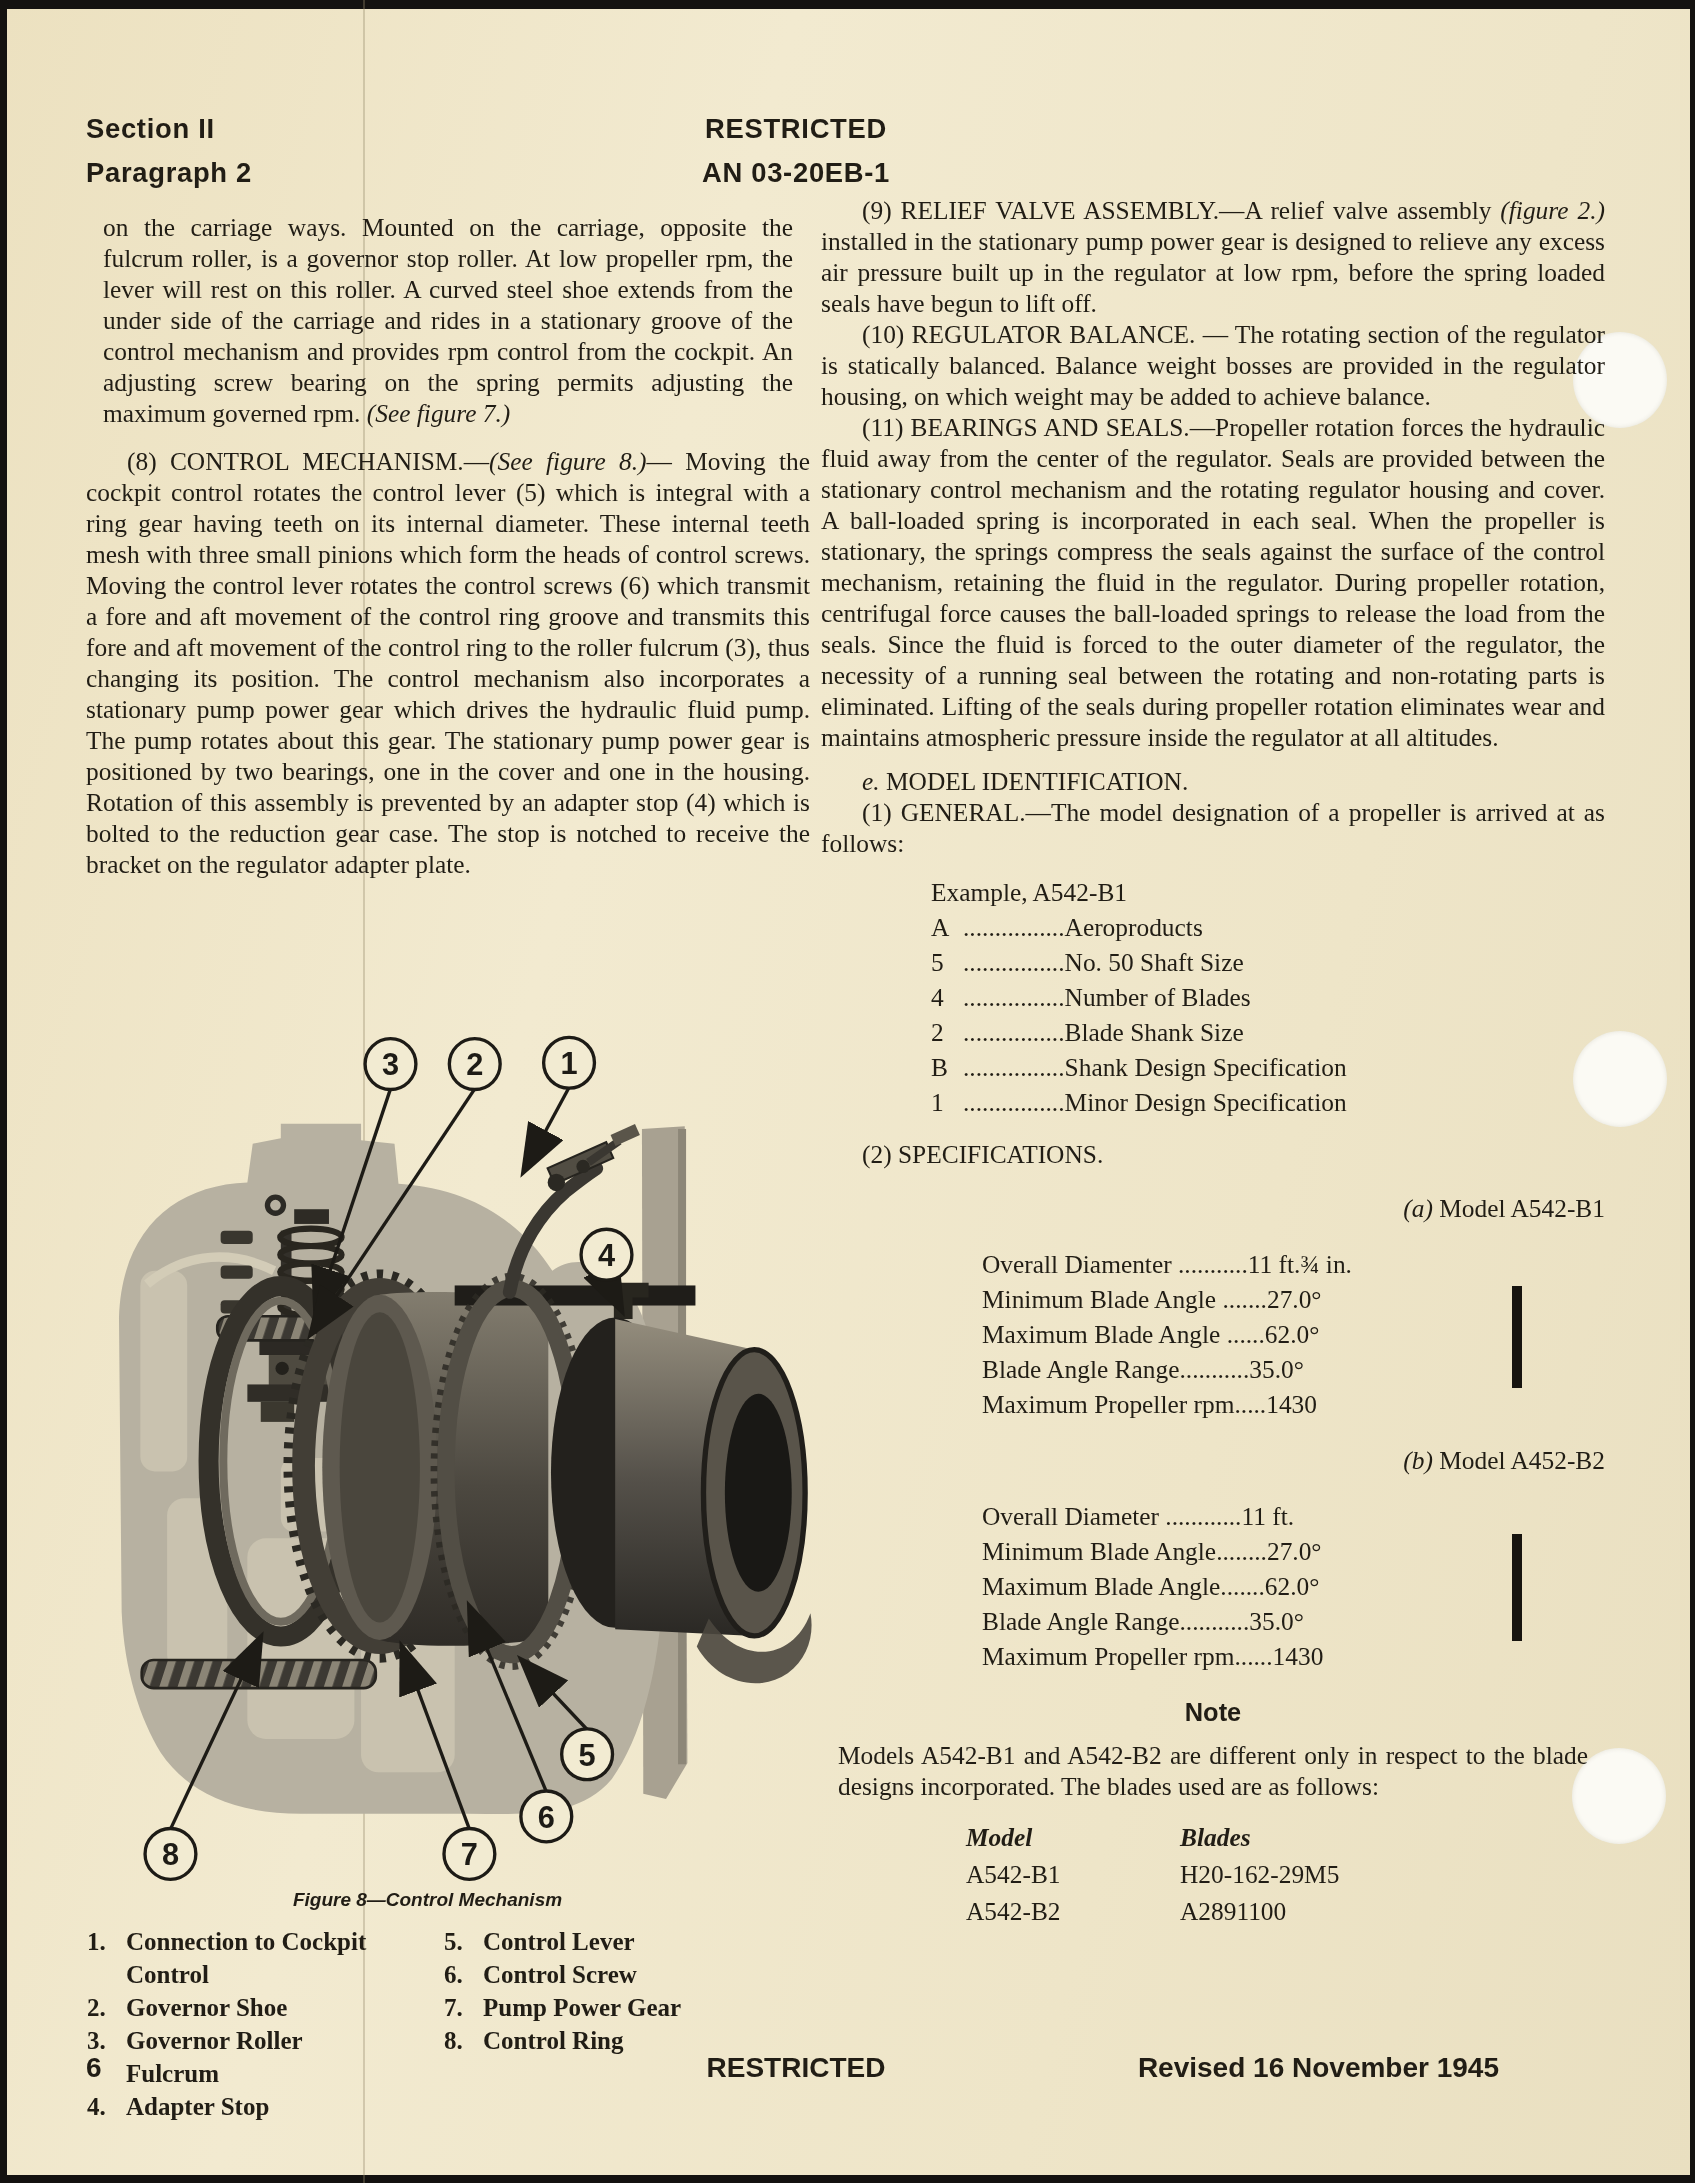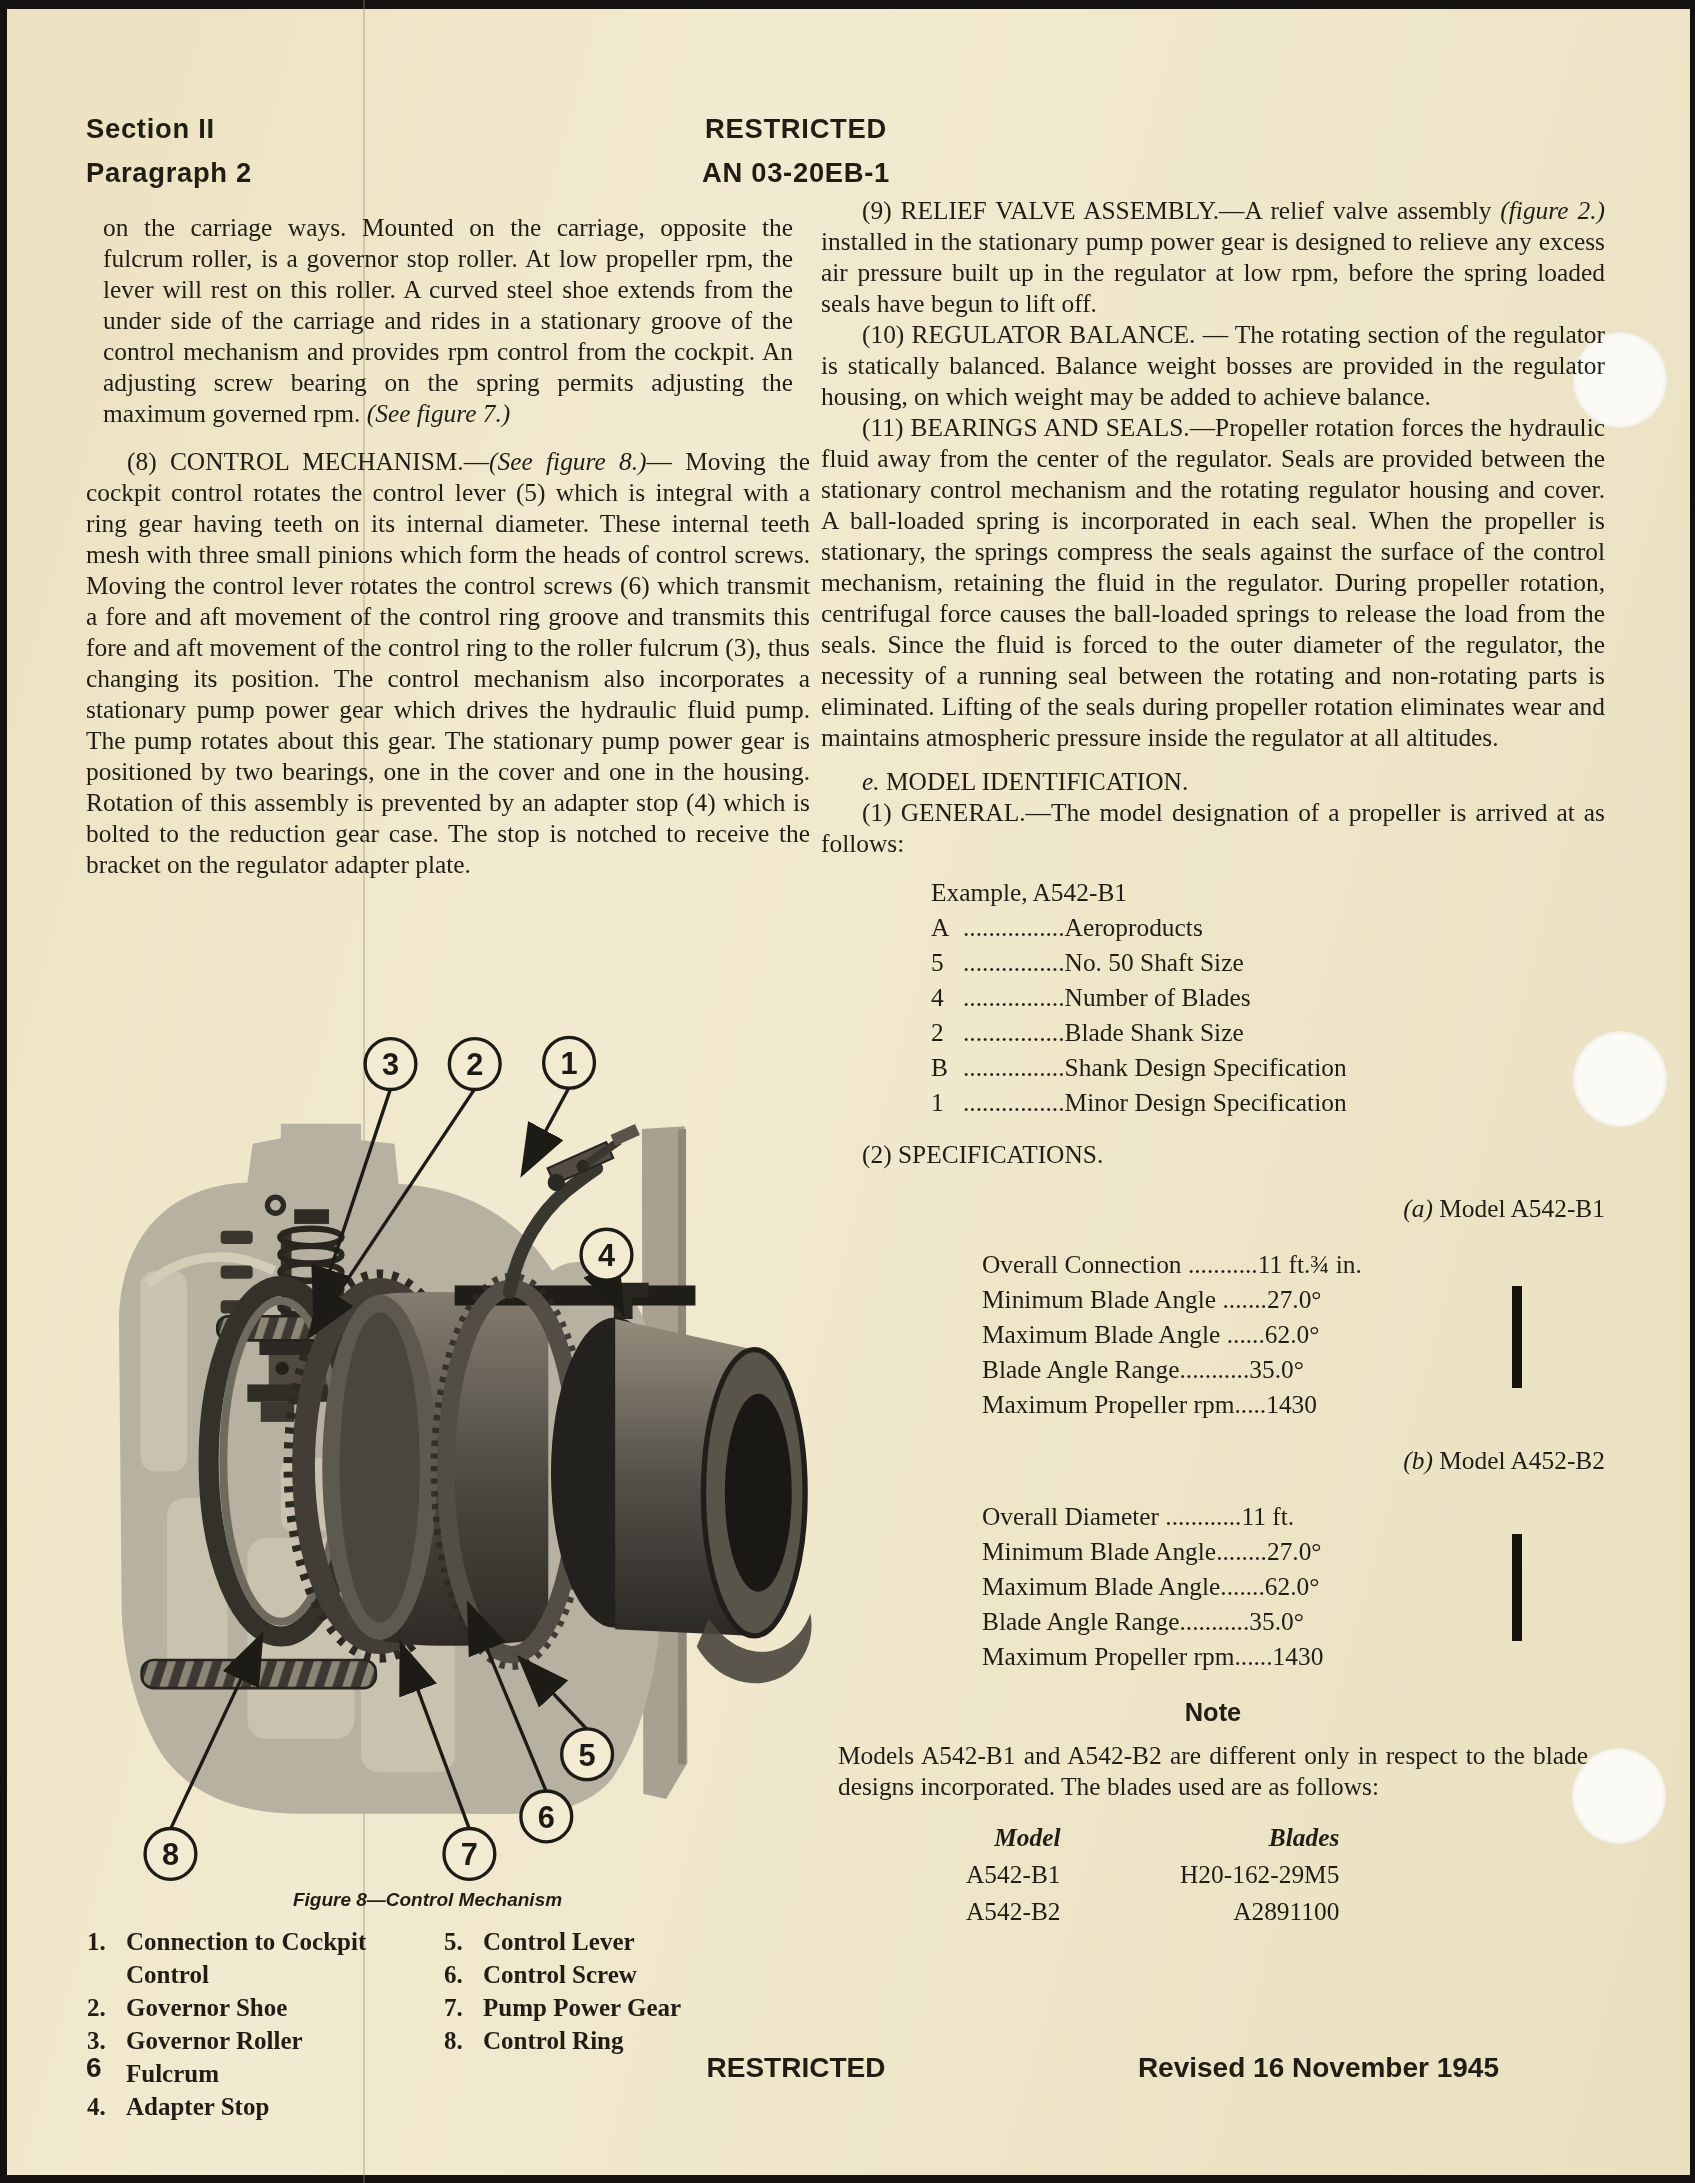--- a/index.html
+++ b/index.html
@@ -22,21 +22,21 @@
   .ex-row{white-space:nowrap;}
   .ex-code{display:inline-block;min-width:32px;}
   .spec-h{margin:19px 0 0 41px;text-align:left;}
   .model-h{margin:23px 0 0 110px;text-align:right;}
   .spec-list{position:relative;margin:23px 0 0 161px;line-height:35px;text-align:left;}
   .spec-row{white-space:nowrap;}
   .change-bar{position:absolute;left:530px;top:39px;width:10px;height:102px;background:#17140f;}
   .note-h{margin-top:23px;text-align:center;font-family:"Liberation Sans",sans-serif;
           font-weight:bold;font-size:25.4px;}
   .note-p{margin-top:12px;}
-  .btable{position:relative;margin-top:14.7px;height:117px;text-align:right;}
+  .btable{position:relative;margin-top:14.7px;height:117px;text-align:left;}
   .bt-col{position:absolute;top:0;line-height:37px;}
   .bt-c1{left:145px;}
   .bt-c2{left:359px;}
   .bt-head{font-style:italic;font-weight:bold;}
   .fig-caption{position:absolute;left:120px;top:1889px;width:615px;text-align:center;
        font-family:"Liberation Sans",sans-serif;font-weight:bold;font-style:italic;font-size:19px;}
   .legend{position:absolute;font-size:25px;line-height:33px;font-weight:600;}
   .legend .row{padding-left:39px;text-indent:-39px;}
   .legend .num{display:inline-block;width:39px;text-indent:0;}
   .footer-item{position:absolute;top:2052px;font-family:"Liberation Sans",sans-serif;
@@ -234,21 +234,21 @@
       <div class="ex-row"><span class="ex-code">4</span><span>................</span><span>Number of Blades</span></div>
       <div class="ex-row"><span class="ex-code">2</span><span>................</span><span>Blade Shank Size</span></div>
       <div class="ex-row"><span class="ex-code">B</span><span>................</span><span>Shank Design Specification</span></div>
       <div class="ex-row"><span class="ex-code">1</span><span>................</span><span>Minor Design Specification</span></div>
     </div>
 
     <div class="spec-h">(2) SPECIFICATIONS.</div>
 
     <div class="model-h"><span class="it">(a)</span><span> Model A542-B1</span></div>
     <div class="spec-list">
-      <div class="spec-row"><span>Overall Connection </span><span>...........</span><span>11 ft.¾ in.</span></div>
+      <div class="spec-row"><span>Overall Diamenter </span><span>...........</span><span>11 ft.¾ in.</span></div>
       <div class="spec-row"><span>Minimum Blade Angle </span><span>.......</span><span>27.0°</span></div>
       <div class="spec-row"><span>Maximum Blade Angle </span><span>......</span><span>62.0°</span></div>
       <div class="spec-row"><span>Blade Angle Range</span><span>...........</span><span>35.0°</span></div>
       <div class="spec-row"><span>Maximum Propeller rpm</span><span>.....</span><span>1430</span></div>
       <div class="change-bar"></div>
     </div>
 
     <div class="model-h"><span class="it">(b)</span><span> Model A452-B2</span></div>
     <div class="spec-list">
       <div class="spec-row"><span>Overall Diameter </span><span>............</span><span>11 ft.</span></div>

